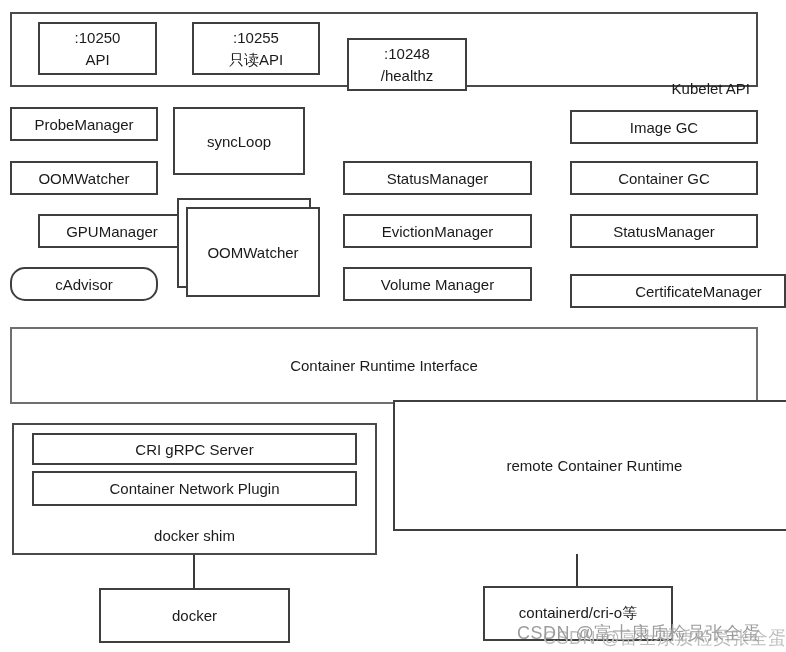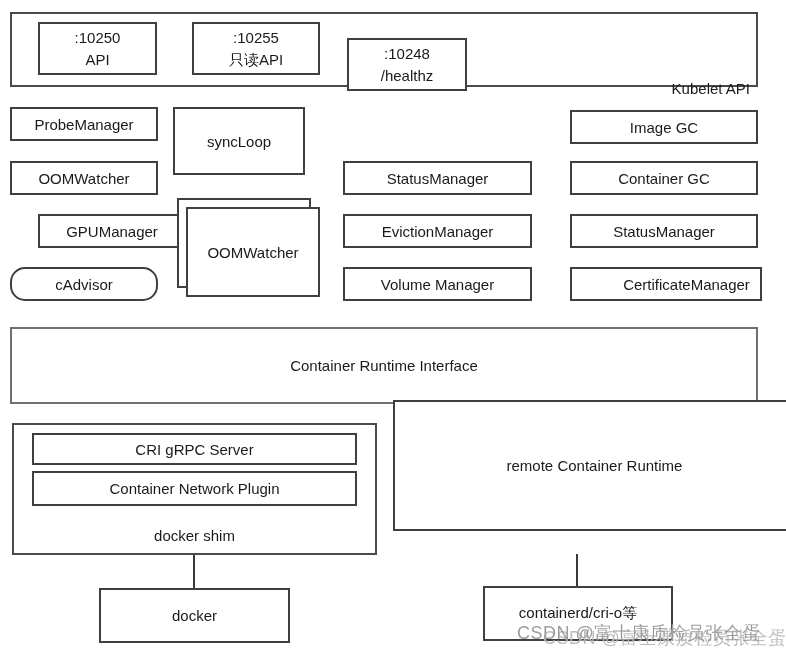--- a/index.html
+++ b/index.html
@@ -89,21 +89,21 @@
   <div class="box" style="left:177px; top:198px; width:134px; height:90px;"></div>
   <div class="box" style="left:186px; top:207px; width:134px; height:90px;">OOMWatcher</div>
 
   <div class="box" style="left:343px; top:161px; width:189px; height:34px;">StatusManager</div>
   <div class="box" style="left:343px; top:214px; width:189px; height:34px;">EvictionManager</div>
   <div class="box" style="left:343px; top:267px; width:189px; height:34px;text-align:right;">Volume Manager</div>
 
   <div class="box" style="left:570px; top:110px; width:188px; height:34px;">Image GC</div>
   <div class="box" style="left:570px; top:161px; width:188px; height:34px;">Container GC</div>
   <div class="box" style="left:570px; top:214px; width:188px; height:34px;">StatusManager</div>
-  <div class="box" style="left:570px; top:267px; width:192px; height:34px;padding-left:41px;">CertificateManager</div>
+  <div class="box" style="left:570px; top:274px; width:216px; height:34px;padding-left:41px;">CertificateManager</div>
 
   <div class="box cri-rect" style="left:10px; top:327px; width:748px; height:77px;">Container Runtime Interface</div>
 
   <div class="container-rect" style="left:12px; top:423px; width:365px; height:132px;"></div>
   <div class="box" style="left:32px; top:433px; width:325px; height:32px;">CRI gRPC Server</div>
   <div class="box" style="left:32px; top:471px; width:325px; height:35px;">Container Network Plugin</div>
   <div class="plain-label" style="left:12px; top:527px; width:365px; text-align:center;">docker shim</div>
 
   <div class="box" style="left:393px; top:400px; width:403px; height:131px;">remote Container Runtime</div>
 

